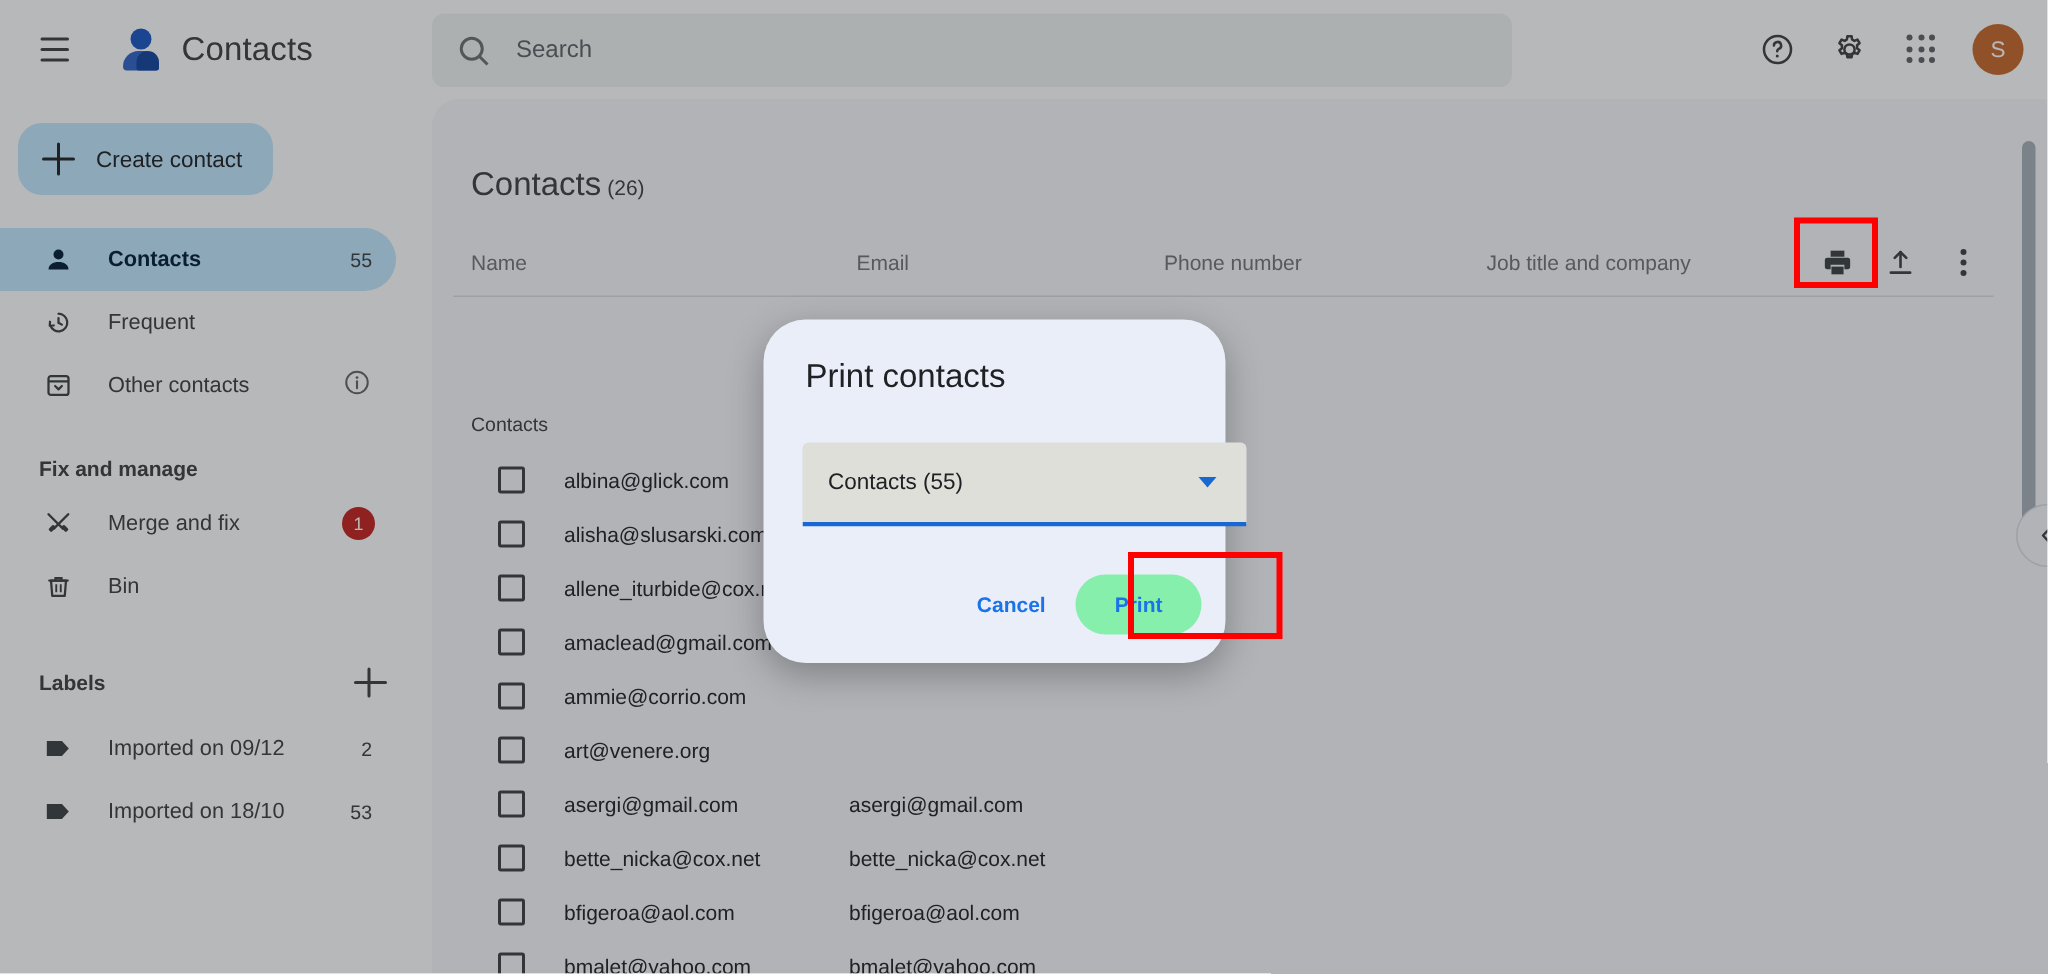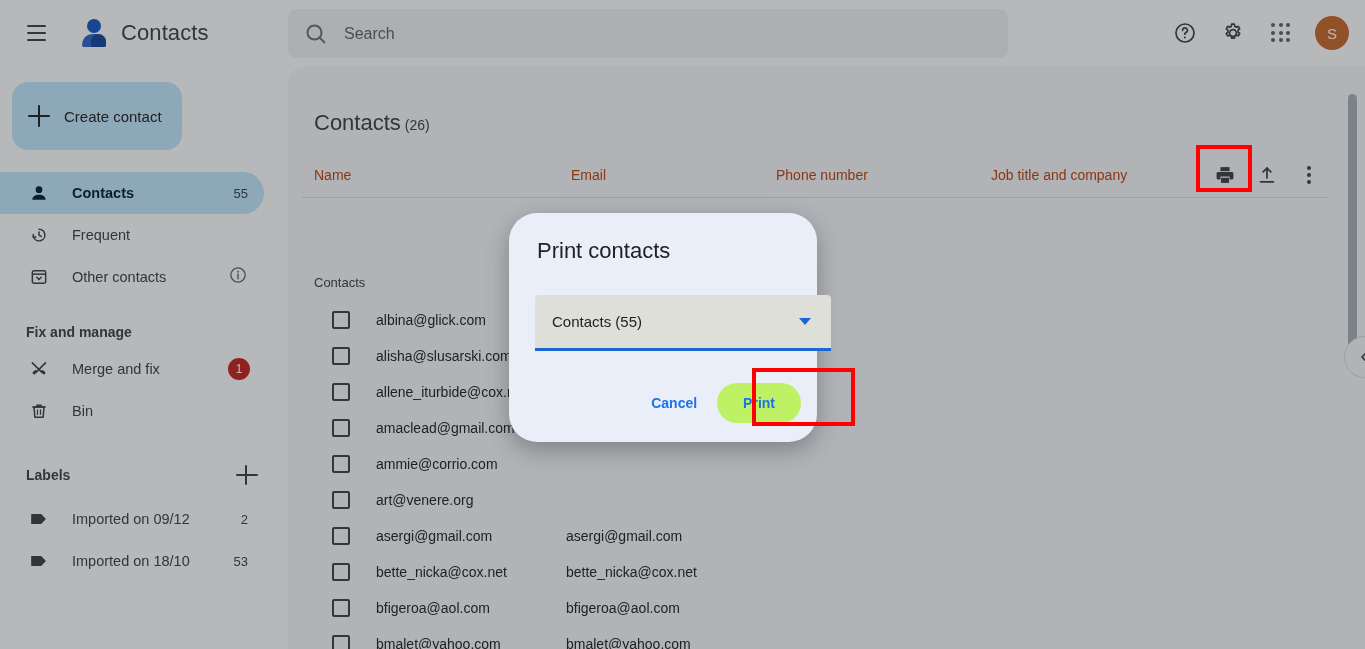--- a/index.html
+++ b/index.html
@@ -86,21 +86,21 @@
   }
 
   
   .sidebar {
     position: absolute; left: 0; top: 66px;
     width: 288px; height: 583px;
     background: #ffffff; padding-top: 16px;
   }
   .create-btn {
     display: flex; align-items: center;
-    margin: 0 0 0 12px; width: 170px; height: 68px;
+    margin: 0 0 0 12px; width: 170px; height: 48px;
     background: #c2e7ff; border-radius: 16px;
     cursor: pointer; border: 0;
     font-family: "Liberation Sans", sans-serif;
   }
   .create-plus {
     width: 24px; height: 24px; margin-left: 16px; position: relative;
   }
   .create-plus:before, .create-plus:after {
     content:''; position:absolute; background:#202124; border-radius:1px;
   }
@@ -161,21 +161,21 @@
   .main-title {
     position: absolute; left: 26px; top: 44px;
     font-size: 22px; color: #3c4043;
   }
   .main-title .count { font-size: 14px; color: #3c4043; margin-left: 4px; }
 
   .table-head {
     position: absolute; left: 14px; top: 86px; right: 36px;
     height: 46px; border-bottom: 1px solid #dadce0;
     display: flex; align-items: center;
-    font-size: 14px; color: #c2410c;
+    font-size: 14px; color: #737373;
   }
   .th-name { position:absolute; left: 12px; }
   .th-email { position:absolute; left: 269px; }
   .th-phone { position:absolute; left: 474px; }
   .th-job { position:absolute; left: 689px; }
   .th-actions { position:absolute; right: 0; display:flex; align-items:center; gap: 2px; }
   .th-actions .icon-btn { width: 40px; height: 40px; }
   .kebab { width: 4px; height: 18px; display:flex; flex-direction:column; justify-content:space-between; align-items:center;}
   .kebab i { display:block; width:4px; height:4px; border-radius:50%; background:#3c4043; }
 
@@ -246,21 +246,21 @@
   .dlg-actions {
     position: absolute; right: 16px; bottom: 19px;
     display: flex; align-items: center; gap: 6px;
   }
   .btn-text {
     height: 36px; padding: 0 14px; border: 0; background: transparent;
     color: #1a73e8; font-size: 14px; border-radius: 18px; cursor: pointer;
     font-family: "Liberation Sans", sans-serif; font-weight: 600;
   }
   .btn-tonal {
-    height: 40px; padding: 12px 26px; border: 0; background: #bef264;
+    height: 40px; padding: 12px 26px; border: 0; background: #86efac;
     color: #1a73e8; font-size: 14px; border-radius: 20px; cursor: pointer;
     font-family: "Liberation Sans", sans-serif; font-weight: 600;
   }
 
   
   .annot {
     position: absolute; border: 4px solid #ff0000;
     pointer-events: none;
   }
   #annot-print-icon { left: 1196px; top: 145px; width: 56px; height: 47px; }

